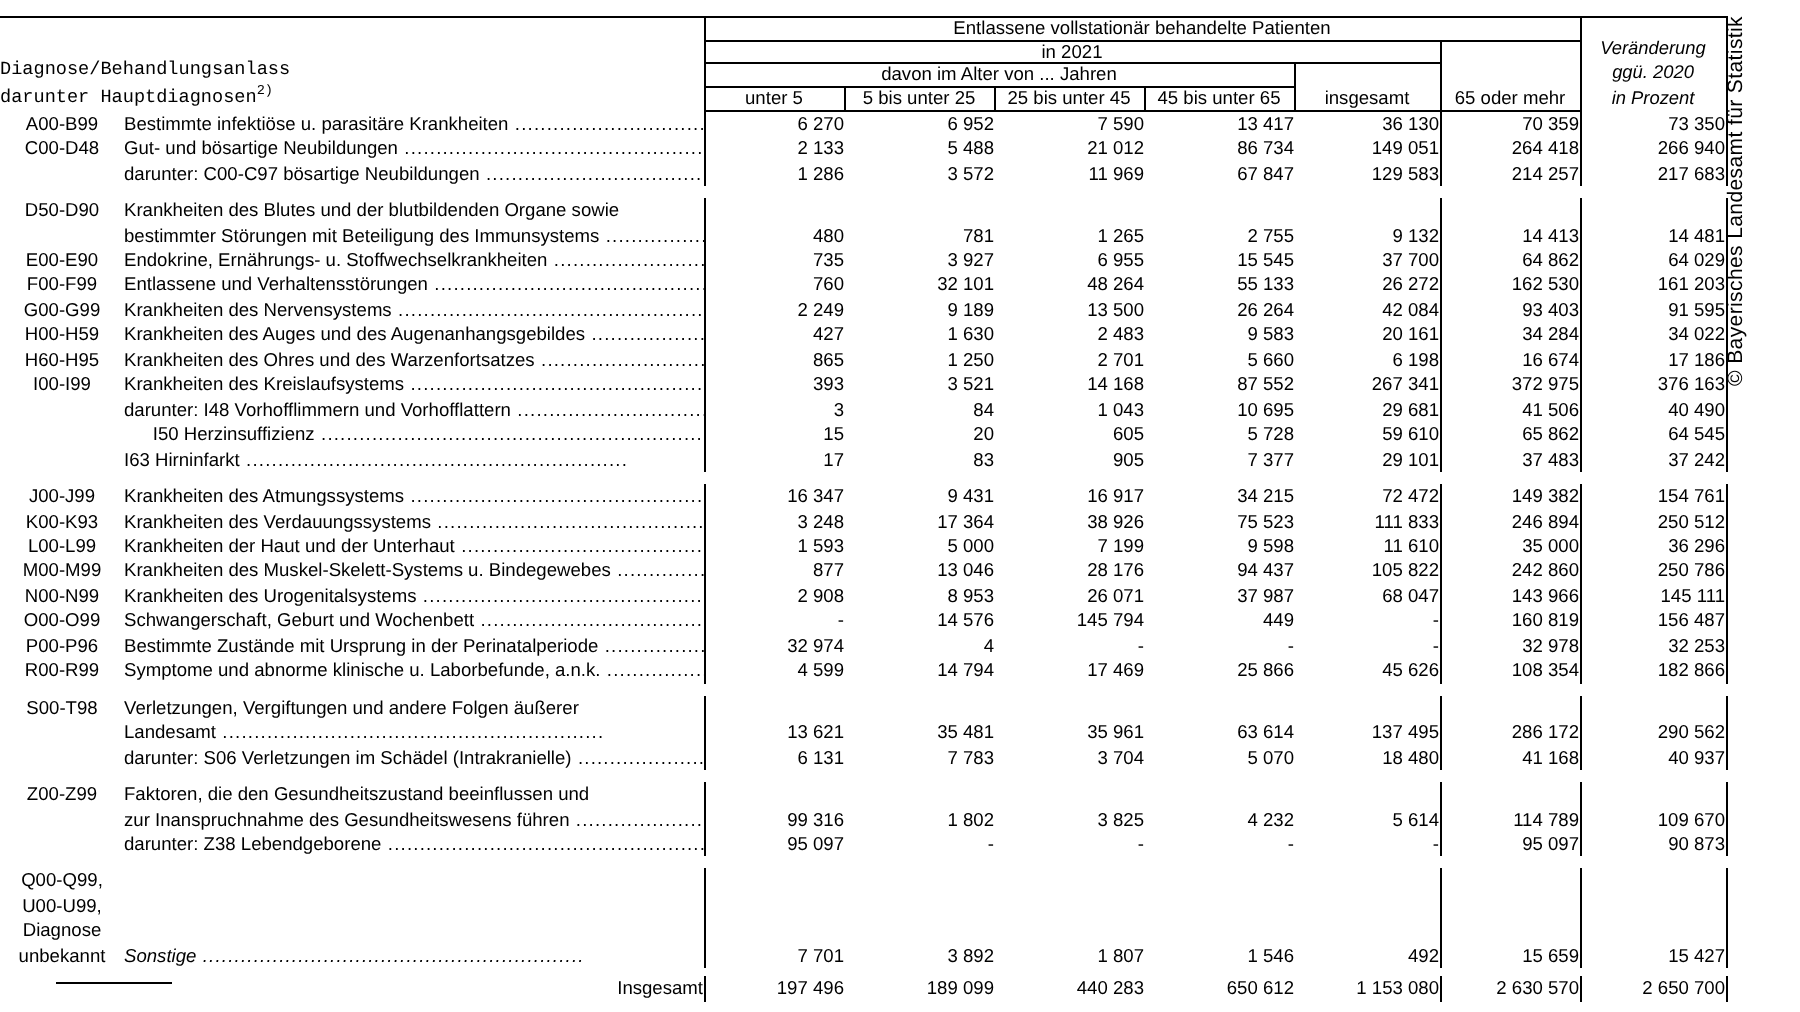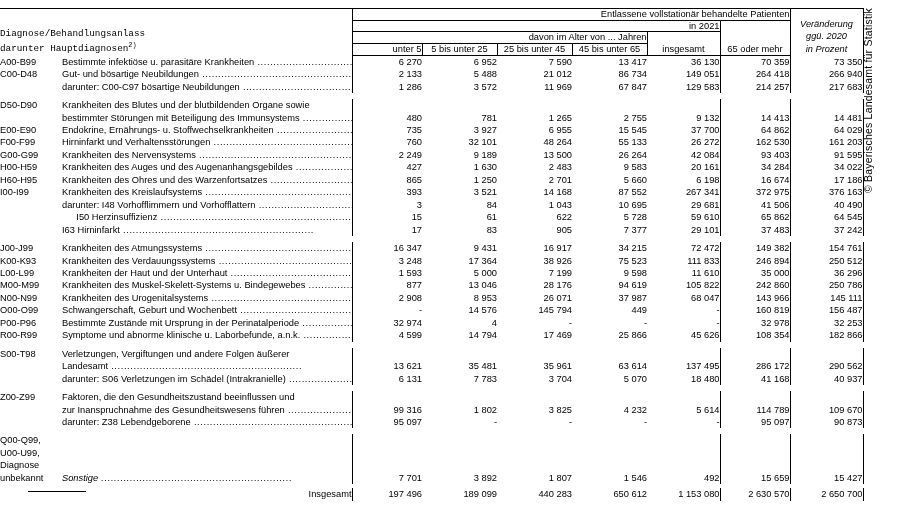--- a/index.html
+++ b/index.html
@@ -57,21 +57,21 @@
 
   
   .hdr {
     text-align: center;
     font-size: 9.3px;
     line-height: 1.15;
     padding: 1px 2px 2px 2px;
   }
   .bt { border-top: 1.1px solid #000; }
   .bb { border-bottom: 1.1px solid #000; }
-  .bl { border-left: 1.1px solid #000; text-align: right; }
+  .bl { border-left: 1.1px solid #000; }
   .br { border-right: 1.1px solid #000; }
   .bt-thick { border-top: 1.6px solid #000; }
 
   .stub-head {
     text-align: left;
     vertical-align: middle;
     font-size: 9.3px;
     line-height: 1.45;
     padding-bottom: 14px;
     font-family: Liberation Mono, monospace;
@@ -87,20 +87,21 @@
     padding: 2px 3px 10px 3px;
   }
 
   
   td.code {
     font-size: 9.3px;
     padding: 0 0 0 8px;
     white-space: nowrap;
     vertical-align: top;
     line-height: 12.45px;
+    text-align: center;
   }
   td.label {
     font-size: 9.3px;
     padding: 0 2px 0 0;
     line-height: 12.45px;
     vertical-align: top;
     position: relative;
     white-space: nowrap;
     overflow: hidden;
   }
@@ -285,21 +286,21 @@
           <td class="num">6 955</td>
           <td class="num">15 545</td>
           <td class="num">37 700</td>
           <td class="num vsep-l">64 862</td>
           <td class="num vsep-l">64 029</td>
           <td class="pct vsep-l vsep-r">1,3</td>
           <td></td>
         </tr>
         <tr>
           <td class="code">F00-F99</td>
-          <td class="label" style="overflow: hidden;"><span class="label-txt">Hirninfarkt und Verhaltensstörungen</span><span class="dots"> ............................................................</span></td>
+          <td class="label" style="overflow: hidden;"><span class="label-txt">Entlassene und Verhaltensstörungen</span><span class="dots"> ............................................................</span></td>
           <td class="num vsep-l">760</td>
           <td class="num">32 101</td>
           <td class="num">48 264</td>
           <td class="num">55 133</td>
           <td class="num">26 272</td>
           <td class="num vsep-l">162 530</td>
           <td class="num vsep-l">161 203</td>
           <td class="pct vsep-l vsep-r">0,8</td>
           <td></td>
         </tr>
@@ -365,22 +366,22 @@
           <td class="num">29 681</td>
           <td class="num vsep-l">41 506</td>
           <td class="num vsep-l">40 490</td>
           <td class="pct vsep-l vsep-r">2,5</td>
           <td></td>
         </tr>
         <tr>
           <td class="code"></td>
           <td class="label indent2" style="overflow: hidden; text-align: right;"><span class="label-txt">I50 Herzinsuffizienz</span><span class="dots"> ............................................................</span></td>
           <td class="num vsep-l">15</td>
-          <td class="num">61</td>
-          <td class="num">622</td>
+          <td class="num">20</td>
+          <td class="num">605</td>
           <td class="num">5 728</td>
           <td class="num">59 610</td>
           <td class="num vsep-l">65 862</td>
           <td class="num vsep-l">64 545</td>
           <td class="pct vsep-l vsep-r">2,0</td>
           <td></td>
         </tr>
         <tr>
           <td class="code"></td>
           <td class="label indent2" style="overflow: hidden;"><span class="label-txt">I63 Hirninfarkt</span><span class="dots"> ............................................................</span></td>
@@ -435,21 +436,21 @@
           <td class="num vsep-l">36 296</td>
           <td class="pct vsep-l vsep-r">-3,6</td>
           <td></td>
         </tr>
         <tr>
           <td class="code">M00-M99</td>
           <td class="label" style="overflow: hidden;"><span class="label-txt">Krankheiten des Muskel-Skelett-Systems u. Bindegewebes</span><span class="dots"> ............................................................</span></td>
           <td class="num vsep-l">877</td>
           <td class="num">13 046</td>
           <td class="num">28 176</td>
-          <td class="num">94 619</td>
+          <td class="num">94 437</td>
           <td class="num">105 822</td>
           <td class="num vsep-l">242 860</td>
           <td class="num vsep-l">250 786</td>
           <td class="pct vsep-l vsep-r">-3,2</td>
           <td></td>
         </tr>
         <tr>
           <td class="code">N00-N99</td>
           <td class="label" style="overflow: hidden;"><span class="label-txt">Krankheiten des Urogenitalsystems</span><span class="dots"> ............................................................</span></td>
           <td class="num vsep-l">2 908</td>

